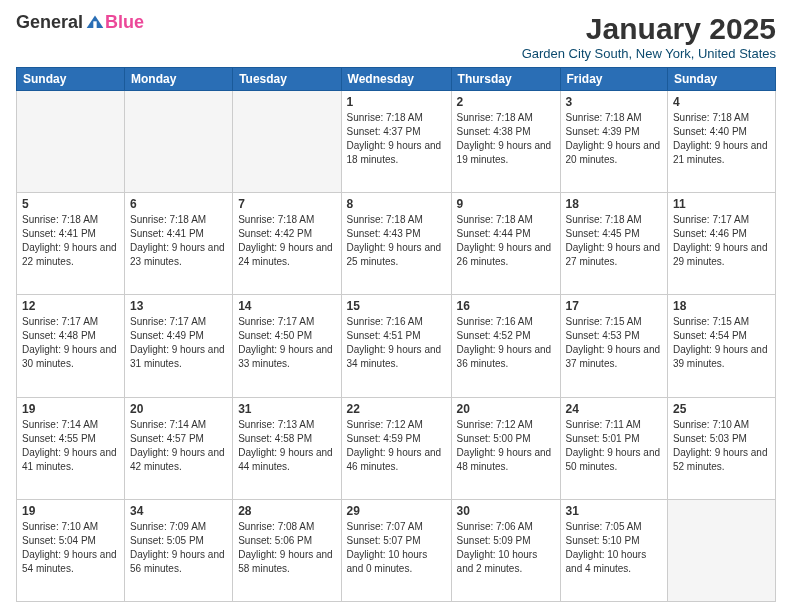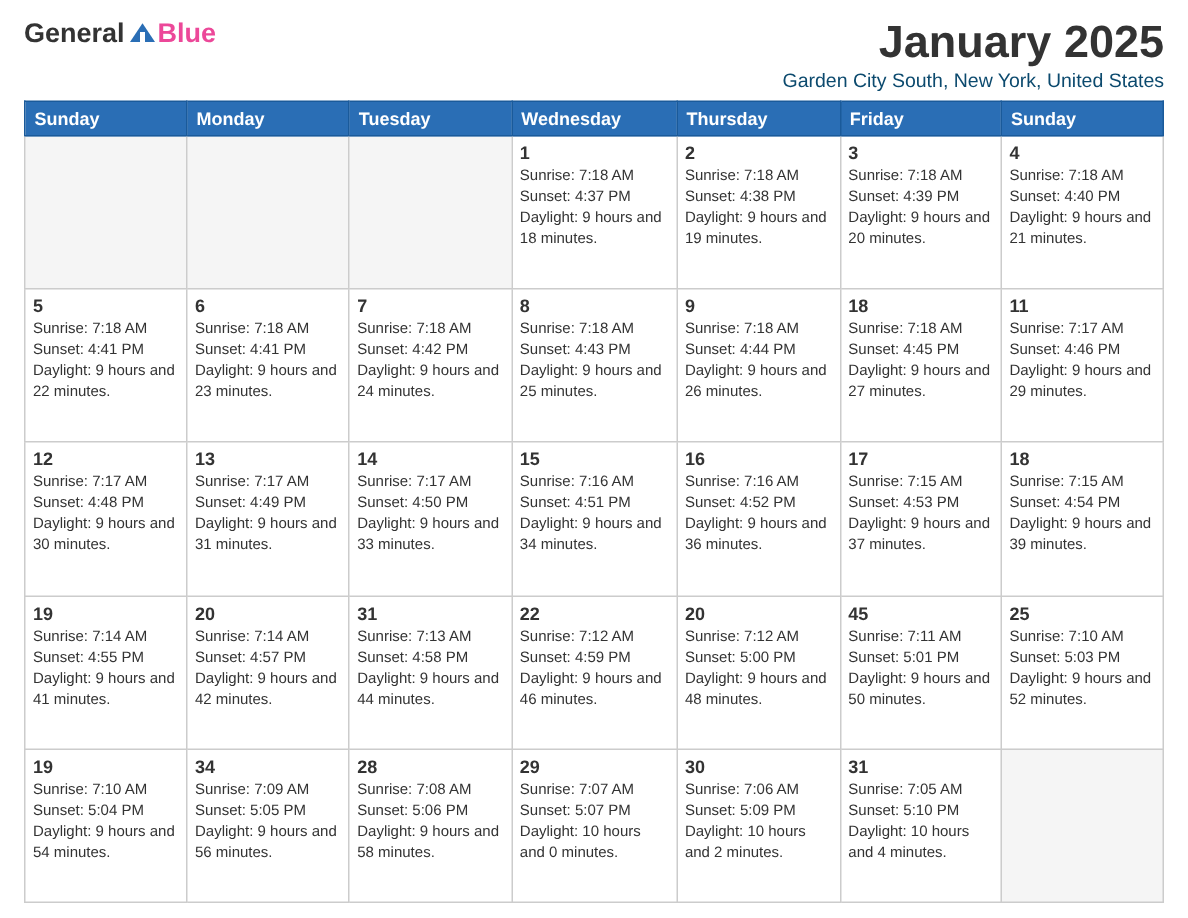--- a/index.html
+++ b/index.html
@@ -223,21 +223,21 @@
           </td>
           <td>
             <span class="day-num">22</span>
             <div class="day-info">Sunrise: 7:12 AM<br>Sunset: 4:59 PM<br>Daylight: 9 hours and 46 minutes.</div>
           </td>
           <td>
             <span class="day-num">20</span>
             <div class="day-info">Sunrise: 7:12 AM<br>Sunset: 5:00 PM<br>Daylight: 9 hours and 48 minutes.</div>
           </td>
           <td>
-            <span class="day-num">45</span>
+            <span class="day-num">24</span>
             <div class="day-info">Sunrise: 7:11 AM<br>Sunset: 5:01 PM<br>Daylight: 9 hours and 50 minutes.</div>
           </td>
           <td>
             <span class="day-num">25</span>
             <div class="day-info">Sunrise: 7:10 AM<br>Sunset: 5:03 PM<br>Daylight: 9 hours and 52 minutes.</div>
           </td>
         </tr>
         <tr>
           <td>
             <span class="day-num">19</span>

